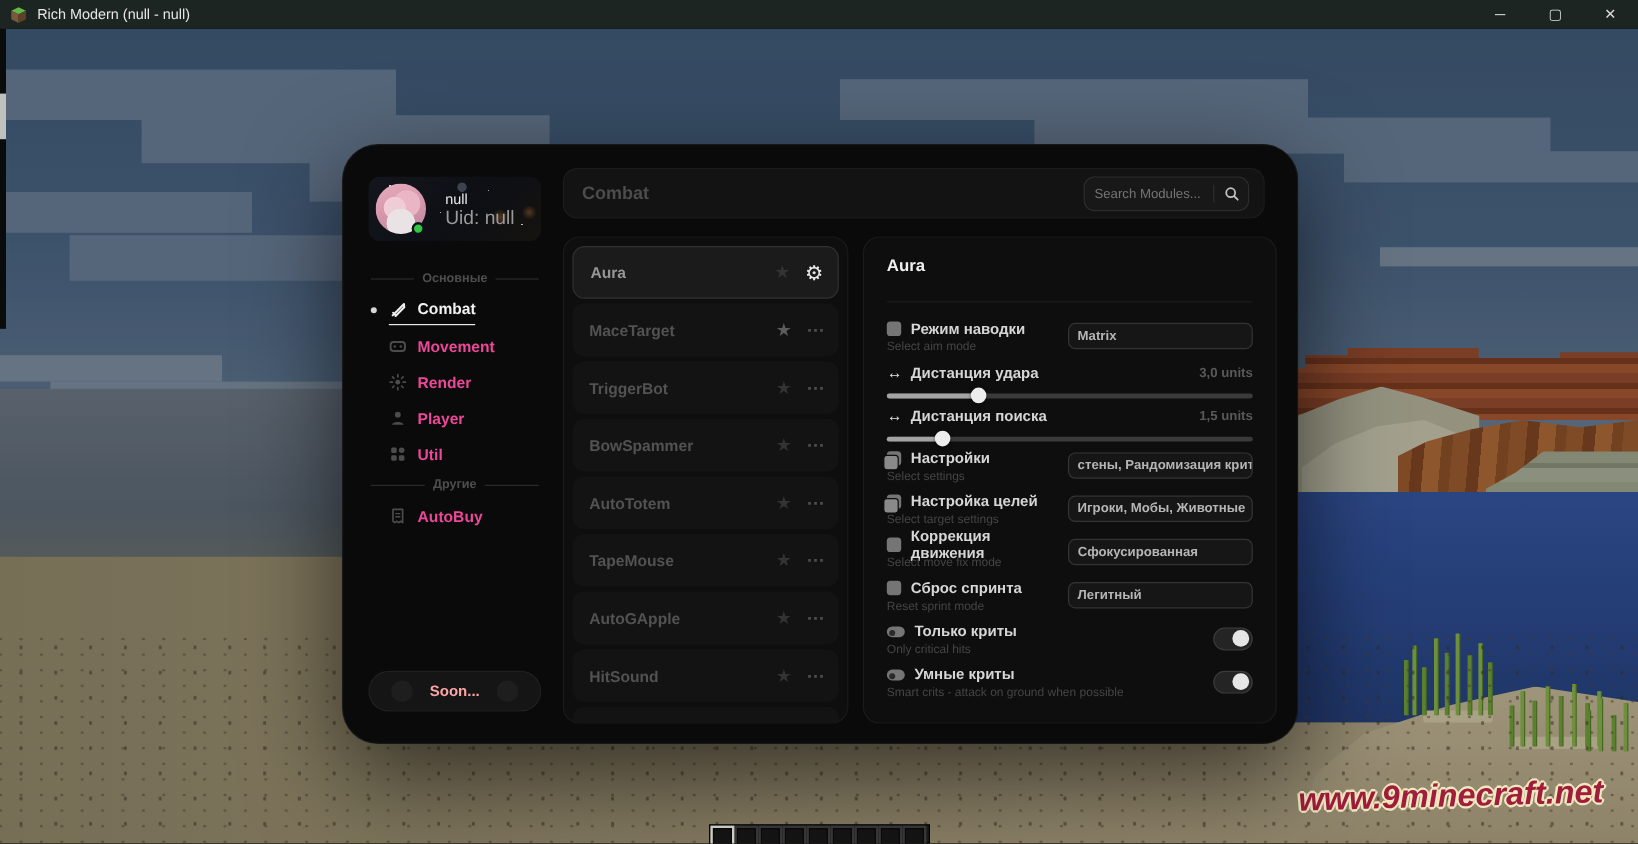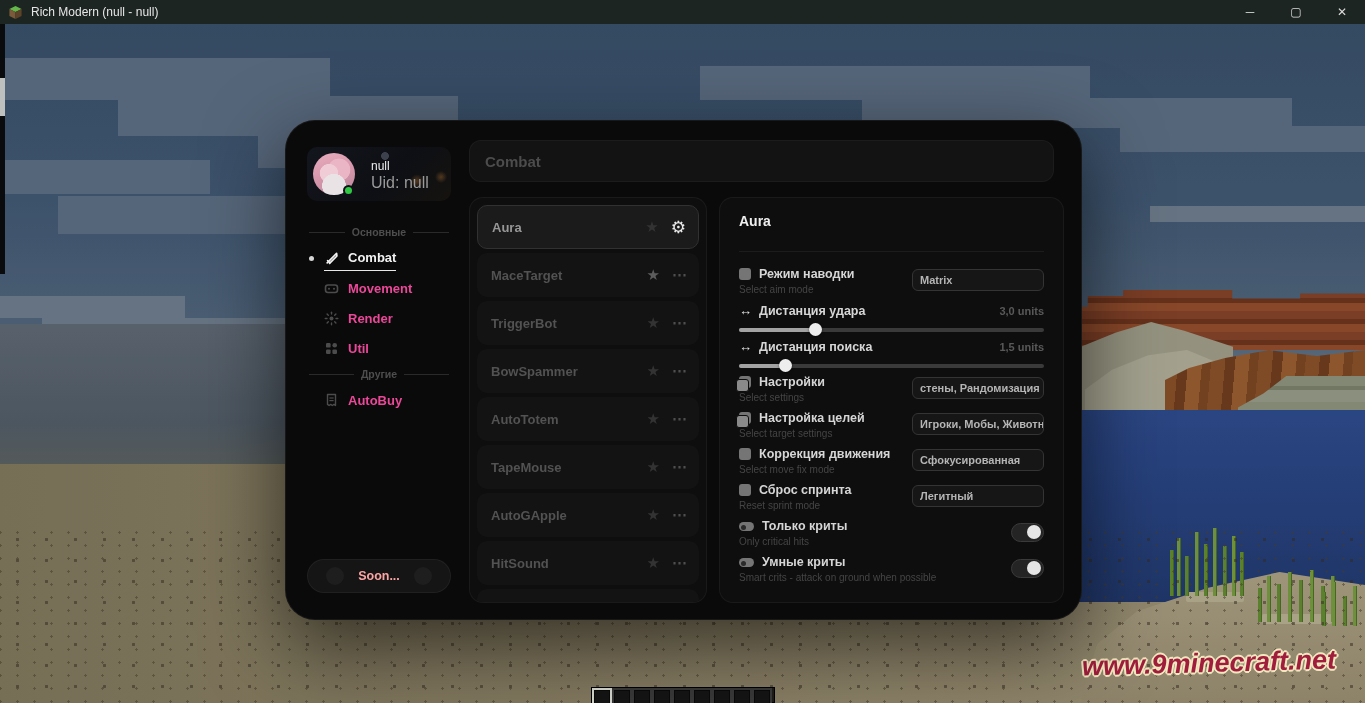--- a/index.html
+++ b/index.html
@@ -146,21 +146,21 @@
   .set-label { color:#d6d6d6; font-size:12.5px; font-weight:700; }
   .set-sub { color:#454545; font-size:10px; margin-top:2px; }
   .gi { width:12px; height:12px; margin-right:8px; position:relative; flex:none; }
   .gi-square { background:#757575; border-radius:3px; }
   .gi-layers { background:#757575; border-radius:3px; }
   .gi-layers::after { content:""; position:absolute; left:-3px; top:3px; width:11px; height:11px;
     background:#8a8a8a; border-radius:3px; border:1.5px solid #0e0e0e; }
   .gi-toggle { width:15px; height:9px; border-radius:5px; background:#757575; margin-top:1px; }
   .gi-toggle::after { content:""; position:absolute; left:2px; top:3px; width:5px; height:5px; border-radius:50%; background:#2a2a2a; }
   .gi-arrows { color:#e2e2e2; font-size:13px; font-weight:700; margin-right:7px; }
-  .dropdown { width:132px; height:22px; border-radius:6px; background:#161616; border:1px solid #343434;
+  .dropdown { width:154px; height:22px; border-radius:6px; background:#161616; border:1px solid #343434;
     color:#b5b5b5; font-size:11px; font-weight:600; display:flex; align-items:center;
     padding:0 7px; white-space:nowrap; overflow:hidden; cursor:pointer; }
   .slider-row { flex-direction:column; align-items:stretch; justify-content:center; }
   .slider-top { display:flex; align-items:center; height:20px; }
   .slider-top .set-label { flex:1; }
   .set-value { color:#595959; font-size:11px; font-weight:700; }
   .slider-track { position:relative; height:4px; border-radius:2px; background:#3a3a3a; margin-top:7px; cursor:pointer; }
   .slider-fill { position:absolute; left:0; top:0; height:4px; border-radius:2px; background:#a3a3a3; }
   .slider-thumb { position:absolute; top:-4.5px; width:13px; height:13px; border-radius:50%;
     background:#ededed; box-shadow:0 1px 3px rgba(0,0,0,.5); margin-left:-6px; }
@@ -320,20 +320,31 @@
                   <line x1="10.7" y1="10.7" x2="11.9" y2="11.9"></line>
                   <line x1="3.1" y1="11.9" x2="4.3" y2="10.7"></line>
                   <line x1="10.7" y1="4.3" x2="11.9" y2="3.1"></line>
                 </g>
               </svg>
           </span>
           <span class="ni-label">Render</span>
         </span>
       </div>
 
+      <div class="nav-item">
+        <span class="ni-inner">
+          <span class="ni-icon">
+            <svg width="15" height="15" viewBox="0 0 15 15">
+                <circle cx="7.5" cy="4.6" r="2.4" fill="currentColor"></circle>
+                <path d="M2.8 13 C2.8 9.8 12.2 9.8 12.2 13 Z" fill="currentColor"></path>
+              </svg>
+          </span>
+          <span class="ni-label">Player</span>
+        </span>
+      </div>
 
       <div class="nav-item">
         <span class="ni-inner">
           <span class="ni-icon">
             <svg width="15" height="15" viewBox="0 0 15 15">
                 <rect x="2" y="2" width="4.6" height="4.6" rx="1.2" fill="currentColor"></rect>
                 <rect x="8.4" y="2" width="4.6" height="4.6" rx="2.3" fill="currentColor"></rect>
                 <rect x="2" y="8.4" width="4.6" height="4.6" rx="1.2" fill="currentColor"></rect>
                 <rect x="8.4" y="8.4" width="4.6" height="4.6" rx="1.2" fill="currentColor"></rect>
               </svg>
@@ -363,20 +374,30 @@
     </div>
 
     <div id="soon-btn" class="abs">
       <span class="soon-circle"></span>
       <span class="soon-label">Soon...</span>
       <span class="soon-circle"></span>
     </div>
 
     <div id="header-card" class="abs">
       <span id="header-title">Combat</span>
+      <div id="search-box">
+        <input id="search-input" type="text" placeholder="Search Modules..." style="">
+        <span id="search-divider"></span>
+        <span id="search-icon">
+          <svg width="13" height="13" viewBox="0 0 14 14">
+              <circle cx="6" cy="6" r="4" fill="none" stroke="#c2c2c2" stroke-width="1.6"></circle>
+              <line x1="9.2" y1="9.2" x2="12.3" y2="12.3" stroke="#c2c2c2" stroke-width="1.6" stroke-linecap="round"></line>
+            </svg>
+        </span>
+      </div>
     </div>
 
     <div id="module-list" class="abs">
       <div class="mod-row selected">
         <span class="mod-label">Aura</span>
         <span class="mod-star">★</span>
         <span class="mod-gear">⚙</span>
       </div>
       <div class="mod-row">
         <span class="mod-label">MaceTarget</span>

